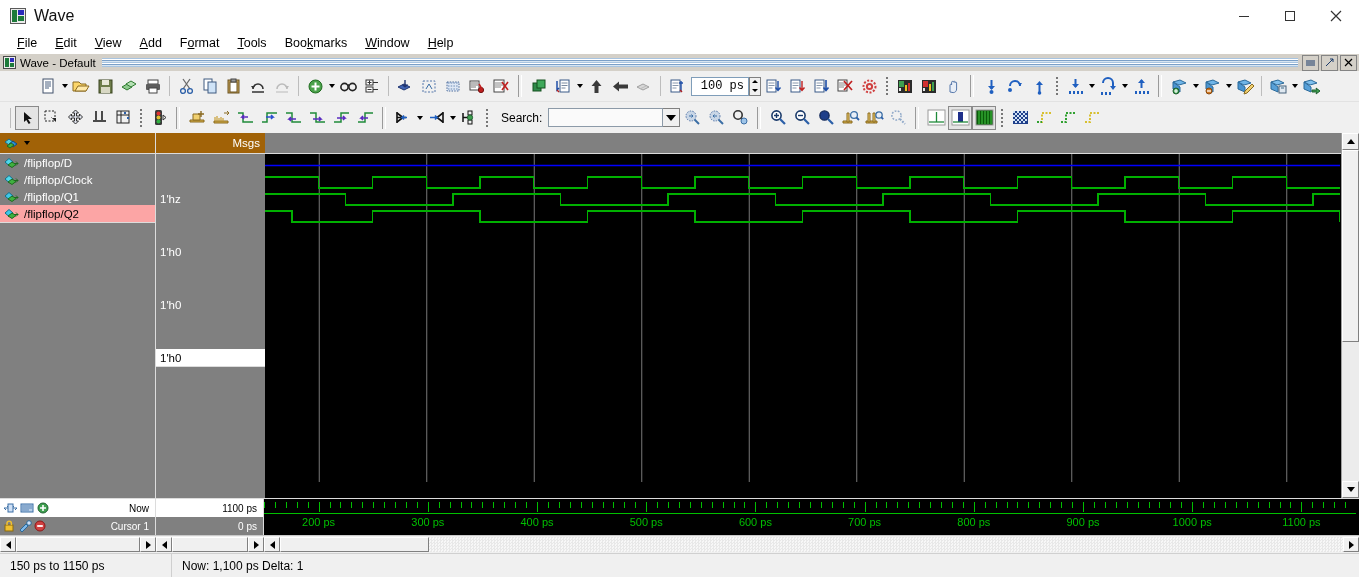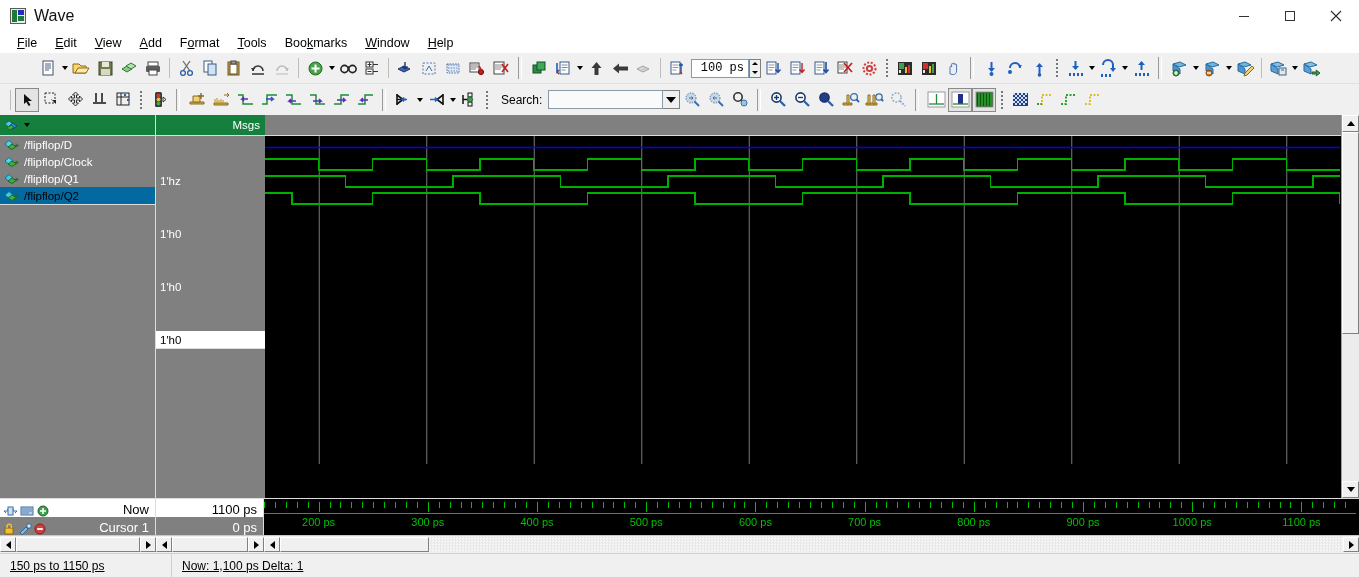--- a/index.html
+++ b/index.html
@@ -56,29 +56,29 @@
   .spin div:last-child::after{border-top:3.5px solid #000;}
   .searchlabel{font-size:12px;margin:0 6px 0 8px;}
   .searchbox{display:flex;align-items:center;}
   .searchbox input{width:115px;height:19px;border:1px solid #8c9aa8;box-sizing:border-box;background:#fafafa;font-size:12px;padding-left:3px;}
   .sdrop{width:17px;height:19px;border:1px solid #808080;border-left:none;box-sizing:border-box;background:#f0f0f0;display:flex;align-items:center;justify-content:center;}
   .sdrop::after{content:"";border-left:5px solid transparent;border-right:5px solid transparent;border-top:6px solid #000;}
 
   
   .main{flex:1;display:flex;background:#808080;min-height:0;position:relative;}
   .leftpane{width:265px;flex:none;display:flex;flex-direction:column;background:#808080;}
-  .hdrrow{height:20px;display:flex;background:#15803d;border-bottom:1px solid #dcdcdc;flex:none;}
+  .hdrrow{height:20px;display:flex;background:#a16207;border-bottom:1px solid #dcdcdc;flex:none;}
   .hdrnames{width:156px;display:flex;align-items:center;padding-left:4px;border-right:1px solid #dcdcdc;box-sizing:border-box;}
   .objicon{width:15px;height:13px;position:relative;margin-right:3px;}
   .hdrmsgs{flex:1;display:flex;align-items:center;justify-content:flex-end;padding-right:5px;color:#fff;font-size:11.5px;box-sizing:border-box;}
   .signals{flex:1;display:flex;background:#808080;min-height:0;}
   .namecol{width:156px;flex:none;border-right:1px solid #dcdcdc;box-sizing:border-box;}
   .valcol{flex:1;}
   .srow{height:17px;display:flex;align-items:center;font-size:11.5px;color:#fff;box-sizing:border-box;padding-left:4px;}
-  .srow.sel{background:#0369a1;color:#000;}
+  .srow.sel{background:#fca5a5;color:#000;}
   .srow .sigico{width:16px;height:12px;position:relative;margin-right:4px;flex:none;}
   .vrow{height:17px;display:flex;align-items:center;font-size:11.5px;color:#fff;padding-left:4px;box-sizing:border-box;margin-top:36px;}
   .vrow.sel{background:#fff;color:#000;}
   .namelist{border-bottom:1px solid #dcdcdc;}
 
   
   .wavearea{flex:1;display:flex;flex-direction:column;min-width:0;background:#000;}
   .wavetop{height:20px;background:#808080;border-bottom:1px solid #dcdcdc;flex:none;}
   .wavecanvas{flex:1;position:relative;background:#000;overflow:hidden;}
   .wavecanvas svg{display:block;}
@@ -88,39 +88,39 @@
   .vsbtn.up::after{border-bottom:5px solid #000;}
   .vsbtn.dn::after{border-top:5px solid #000;}
   .vstrack{flex:1;background:#ececec;position:relative;}
   .vsthumb{position:absolute;left:0;right:0;top:0;height:58%;background:#f0f0f0;border:1px solid #fff;border-right-color:#808080;border-bottom-color:#808080;box-sizing:border-box;}
 
   
   .cursorpanel{height:36px;display:flex;flex:none;background:#808080;border-top:1px solid #dcdcdc;}
   .cp-left{width:156px;flex:none;box-sizing:border-box;border-right:1px solid #dcdcdc;}
   .cp-mid{width:108px;flex:none;box-sizing:border-box;border-right:1px solid #dcdcdc;}
   .cp-right{flex:1;background:#000;position:relative;text-decoration:underline;}
-  .cprow{height:18px;display:flex;align-items:flex-end;box-sizing:border-box;font-size:13px;}
+  .cprow{height:18px;display:flex;align-items:center;box-sizing:border-box;font-size:10px;}
   .cprow.now{background:#fff;color:#000;}
   .cprow.cur{background:#808080;color:#fff;}
   .cplabel{flex:1;text-align:right;padding-right:6px;}
   .cpval{flex:1;text-align:right;padding-right:6px;}
   .cpicons{display:flex;align-items:center;gap:2px;padding-left:3px;}
 
   
   .hscrolls{height:17px;display:flex;flex:none;background:#f0f0f0;border-top:1px solid #c9c9c9;}
   .hsgroup{display:flex;align-items:center;height:17px;}
   .hsbtn{width:16px;height:15px;background:#f0f0f0;border:1px solid #fff;border-right-color:#808080;border-bottom-color:#808080;box-sizing:border-box;display:flex;align-items:center;justify-content:center;flex:none;}
   .hsbtn::after{content:"";border-top:4px solid transparent;border-bottom:4px solid transparent;}
   .hsbtn.l::after{border-right:5px solid #000;}
   .hsbtn.r::after{border-left:5px solid #000;}
   .hstrack{flex:1;height:15px;background:repeating-conic-gradient(#e8e8e8 0% 25%,#f7f7f7 0% 50%) 0 0/3px 3px;position:relative;}
   .hsthumb{position:absolute;top:0;bottom:0;background:#f0f0f0;border:1px solid #fff;border-right-color:#808080;border-bottom-color:#808080;box-sizing:border-box;}
 
   
-  .statusbar{height:23px;display:flex;align-items:stretch;background:#f0f0f0;border-top:1px solid #d0d0d0;flex:none;text-decoration:underline;}
+  .statusbar{height:23px;display:flex;align-items:stretch;background:#f0f0f0;border-top:1px solid #d0d0d0;flex:none;}
   .stcell{display:flex;align-items:center;padding:0 10px;font-size:12px;color:#000;border-right:1px solid #cfcfcf;box-sizing:border-box;}
   .stcell.a{width:172px;}
   .stcell.b{flex:1;border-right:none;}
 </style>
 </head>
 <body>
 
 <div class="app">
 
   <div class="titlebar">
@@ -150,20 +150,40 @@
     <div class="menu"><u>E</u><span>dit</span></div>
     <div class="menu"><u>V</u><span>iew</span></div>
     <div class="menu"><u>A</u><span>dd</span></div>
     <div class="menu">F<u>o</u><span>rmat</span></div>
     <div class="menu"><u>T</u><span>ools</span></div>
     <div class="menu">Boo<u>k</u><span>marks</span></div>
     <div class="menu"><u>W</u><span>indow</span></div>
     <div class="menu"><u>H</u><span>elp</span></div>
   </div>
 
+  <div class="dockbar">
+    <div class="dicon"></div>
+    <div class="dtext">Wave - Default</div>
+    <div class="dgrip"></div>
+    <div class="dbtn">
+      <svg width="9" height="9" viewBox="0 0 9 9">
+          <path d="M0 3 H9 M0 5 H9 M0 7 H9" stroke="#1a3a6a" stroke-width="1"></path>
+        </svg>
+    </div>
+    <div class="dbtn">
+      <svg width="9" height="9" viewBox="0 0 9 9">
+          <path d="M1 8 L8 1 M5 1 H8 V4" stroke="#1a3a6a" fill="none" stroke-width="1"></path>
+        </svg>
+    </div>
+    <div class="dbtn">
+      <svg width="9" height="9" viewBox="0 0 9 9">
+          <path d="M1 1 L8 8 M8 1 L1 8" stroke="#000" stroke-width="1.2"></path>
+        </svg>
+    </div>
+  </div>
 
   <div class="toolbar tb1">
     <div class="tbtn">
       <svg width="17" height="17" viewBox="0 0 17 17">
           <rect x="3" y="1" width="10" height="14" fill="#fff" stroke="#40506a"></rect>
           <path d="M5 4h6M5 6h6M5 8h6M5 10h4" stroke="#4a6080" stroke-width="1"></path>
         </svg>
     </div>
     <div class="caret"></div>
     <div class="tbtn">

